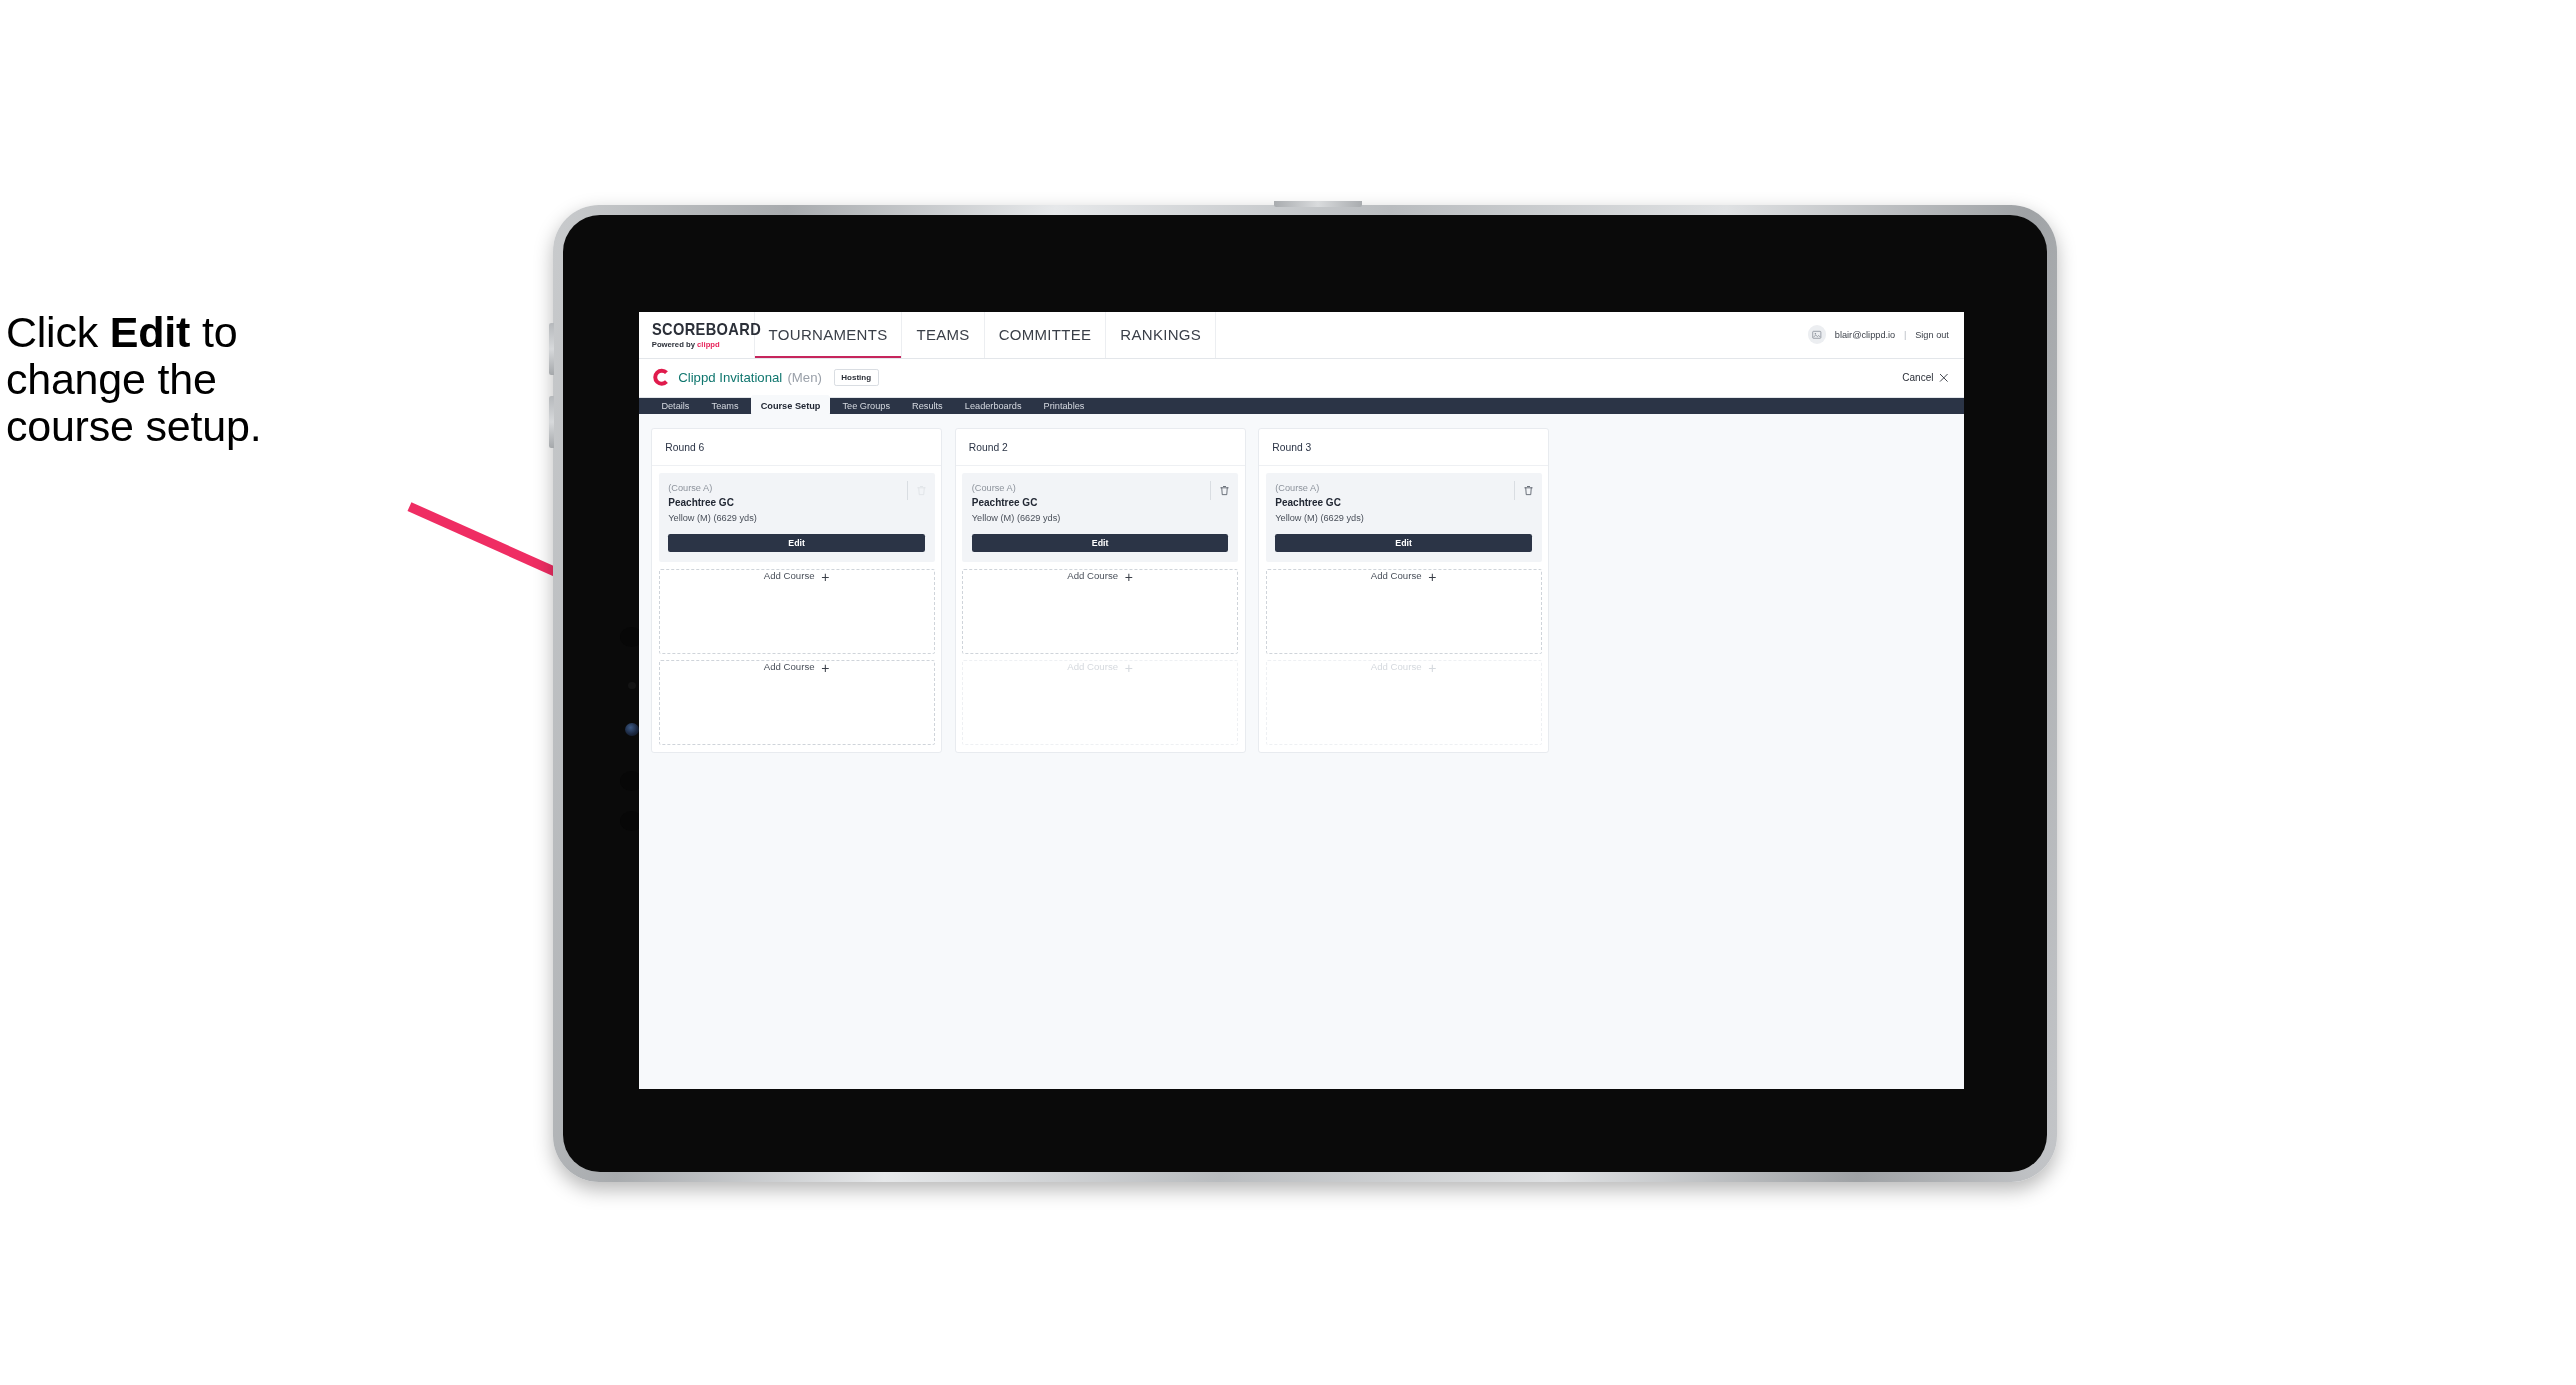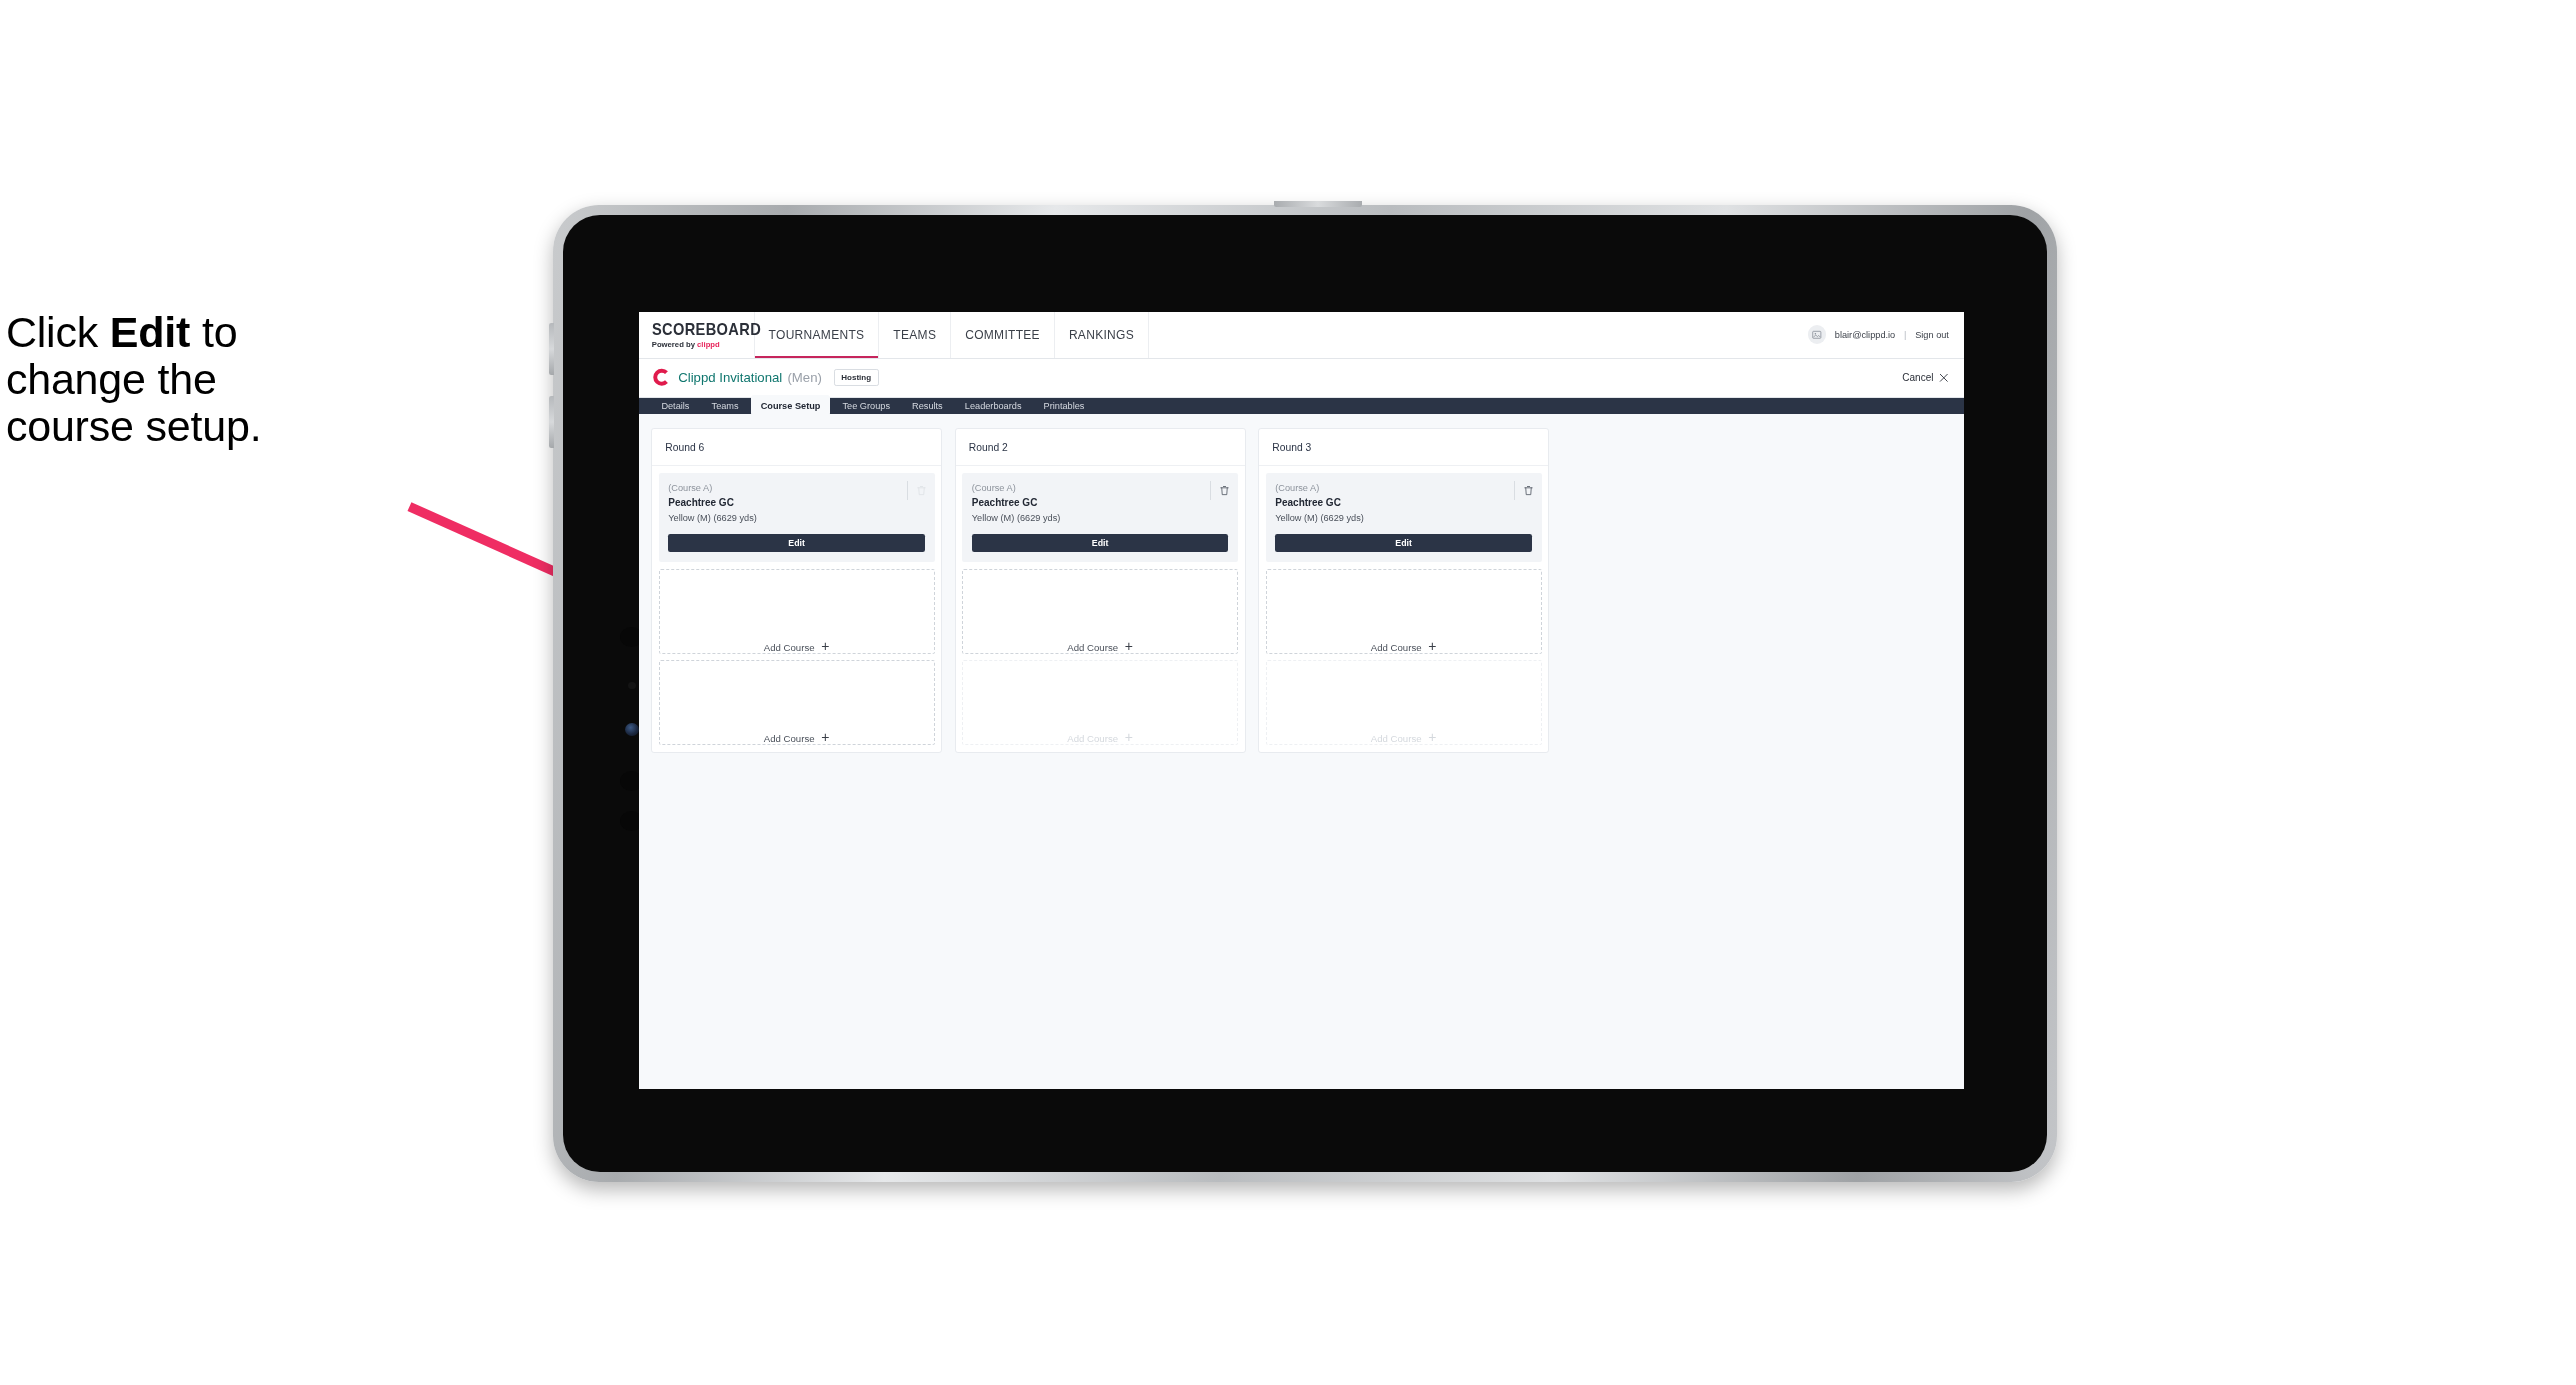--- a/index.html
+++ b/index.html
@@ -135,21 +135,21 @@
     font-weight: 600;
     line-height: 1;
   }
   #brand-sub .pink { color: #e8265c; font-weight: 700; margin-top: 12px; }
 
   #mainnav { display: flex; align-items: stretch; }
   .nav-item {
     display: flex;
     align-items: center;
     padding: 12px 14px;
-    font-size: 12px;
+    font-size: 15px;
     letter-spacing: 0.3px;
     color: #3a3f48;
     border-right: 0.7px solid #eceef1;
     position: relative;
     cursor: pointer;
     white-space: nowrap;
   }
   .nav-item.active::after {
     content: "";
     position: absolute;
@@ -297,21 +297,21 @@
     font-weight: 700;
     cursor: pointer;
     font-family: "Liberation Sans", sans-serif;
   }
   .add-course {
     margin: 6.6px 6.6px 0 6.6px;
     height: 83px;
     border: 0.7px dashed #cfd4da;
     border-radius: 2.2px;
     display: flex;
-    align-items: flex-end;
+    align-items: flex-start;
     justify-content: center;
     gap: 6.6px;
     cursor: pointer;
     background: #ffffff;
   }
   .add-course .label { font-size: 9.6px; color: #4a505a; }
   .add-course .plus  { font-size: 14px; color: #3a3f48; line-height: 1; font-weight: 300; }
   .add-course.faded { border-color: #eef0f3; }
   .add-course.faded .label { color: #d5d9de; }
   .add-course.faded .plus  { color: #d5d9de; }

